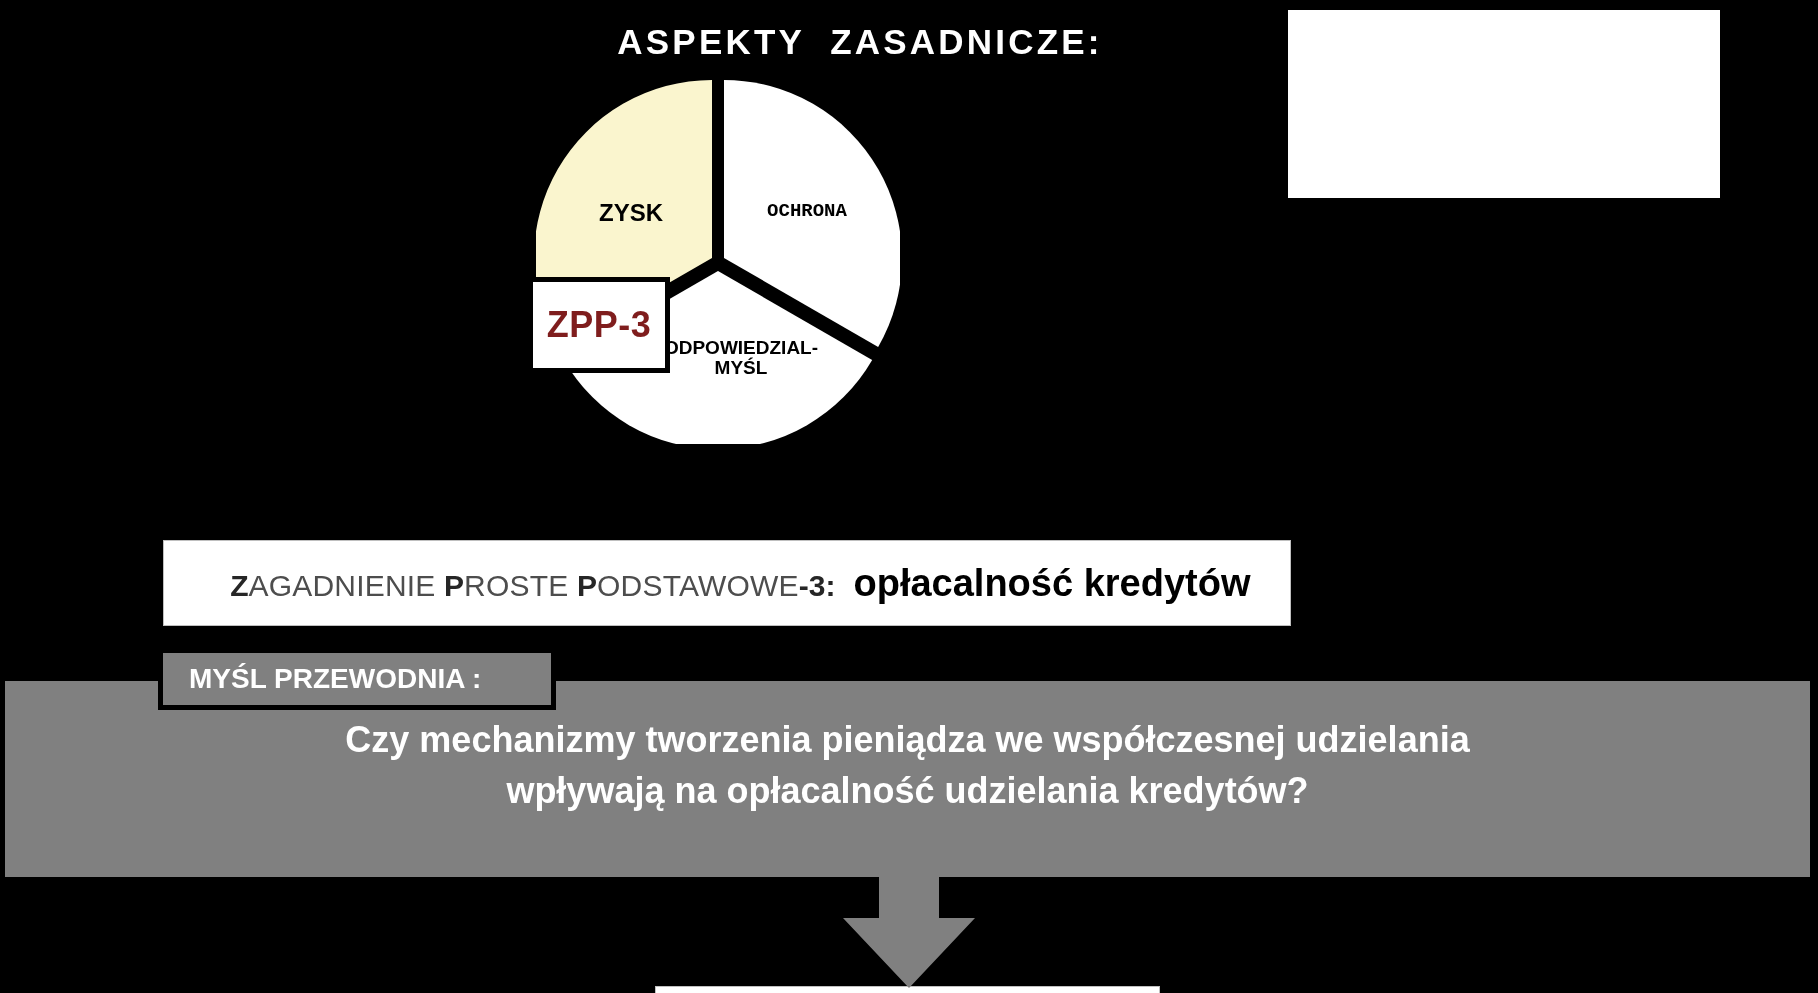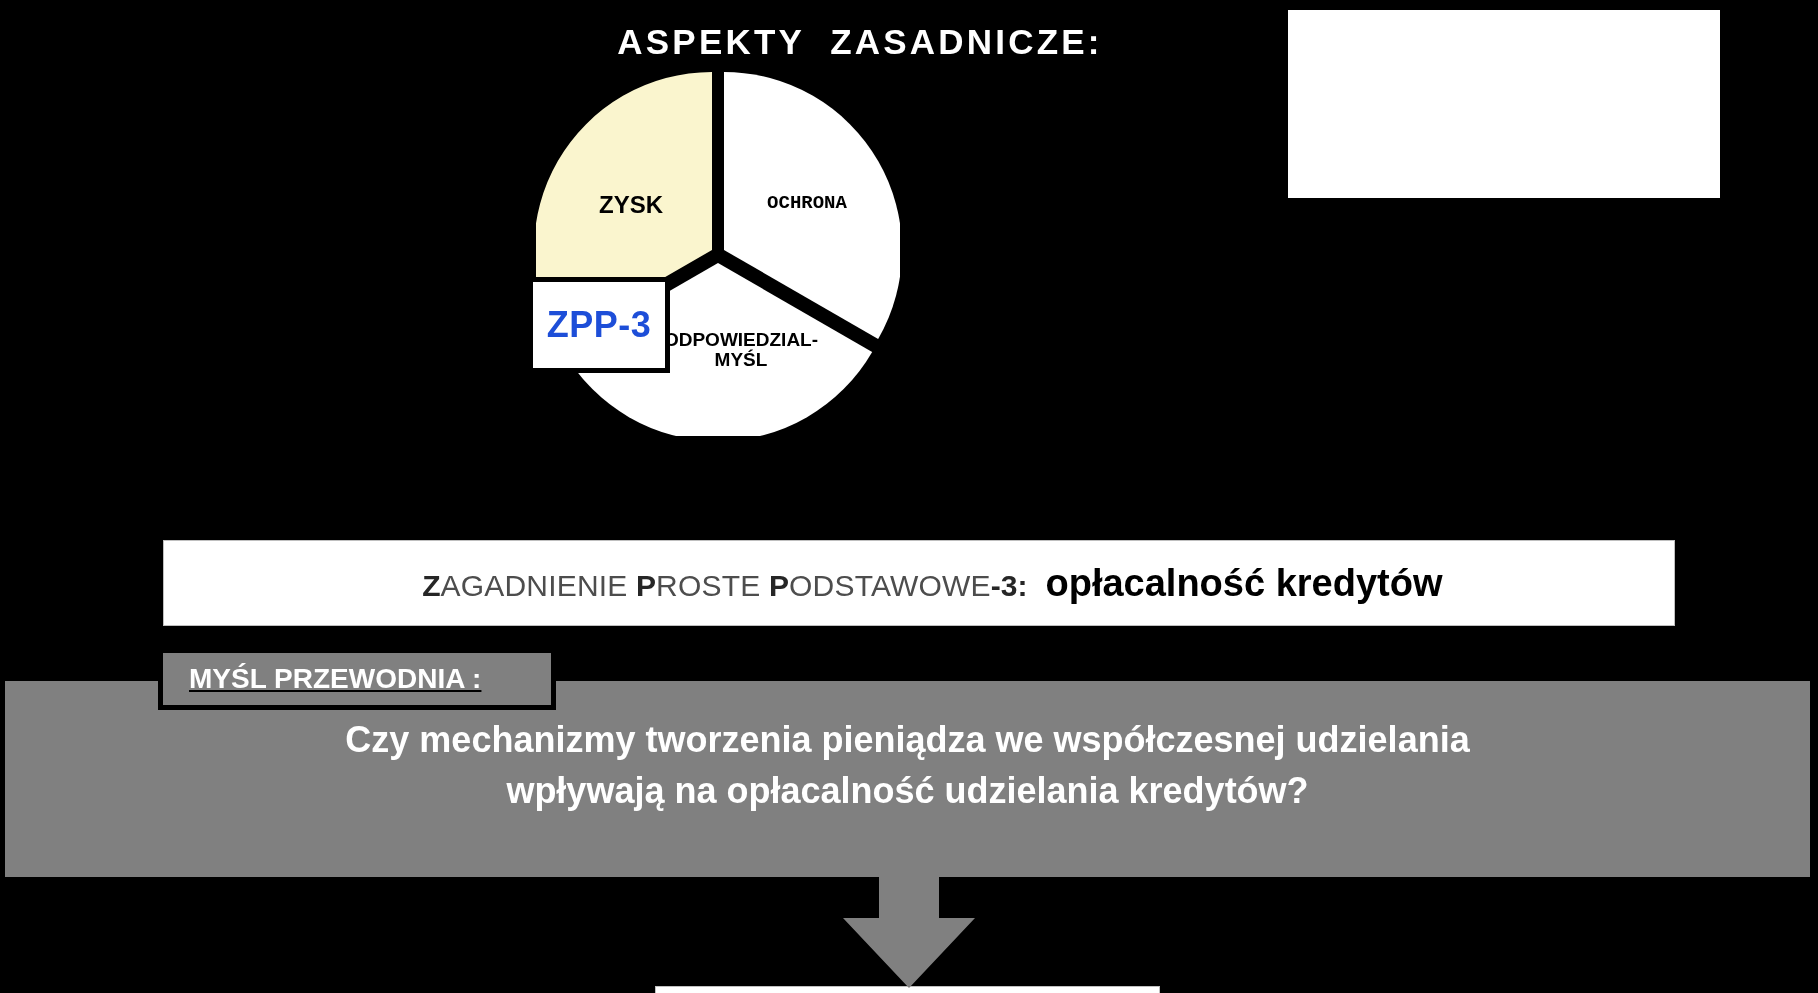--- a/index.html
+++ b/index.html
@@ -38,21 +38,21 @@
     top: 10px;
     width: 432px;
     height: 188px;
     background: #ffffff;
   }
 
   
   #pie-wrap {
     position: absolute;
     left: 536px;
-    top: 72px;
+    top: 80px;
     width: 364px;
     height: 364px;
   }
   #pie-svg { display: block; }
 
   .pie-label {
     position: absolute;
     color: #000000;
     font-weight: bold;
     text-align: center;
@@ -71,33 +71,33 @@
     width: 142px;
     height: 96px;
     background: #ffffff;
     border: 5px solid #000000;
     box-sizing: border-box;
     display: flex;
     align-items: center;
     justify-content: center;
   }
   #zpp-box .zpp-text {
-    color: #1d4ed8;
+    color: #7f1d1d;
     font-size: 36px;
     font-weight: bold;
     letter-spacing: 0.5px;
     text-align: center;
   }
 
   
   #zpp-banner {
     position: absolute;
     left: 163px;
     top: 540px;
-    width: 1512px;
+    width: 1128px;
     height: 86px;
     background: #ffffff;
     border: 1px solid #bfbfbf;
     box-sizing: border-box;
     display: flex;
     align-items: center;
     justify-content: center;
   }
   #zpp-banner .line {
     white-space: pre;
@@ -128,21 +128,20 @@
     top: 648px;
     width: 398px;
     height: 62px;
     background: #808080;
     border: 5px solid #000000;
     box-sizing: border-box;
     display: flex;
     align-items: center;
     padding-left: 26px;
     z-index: 5;
-    text-decoration: underline;
   }
   #mysl-tab .tab-text {
     color: #ffffff;
     font-size: 28px;
     font-weight: bold;
     white-space: pre;
   }
 
   
   #question-banner {

